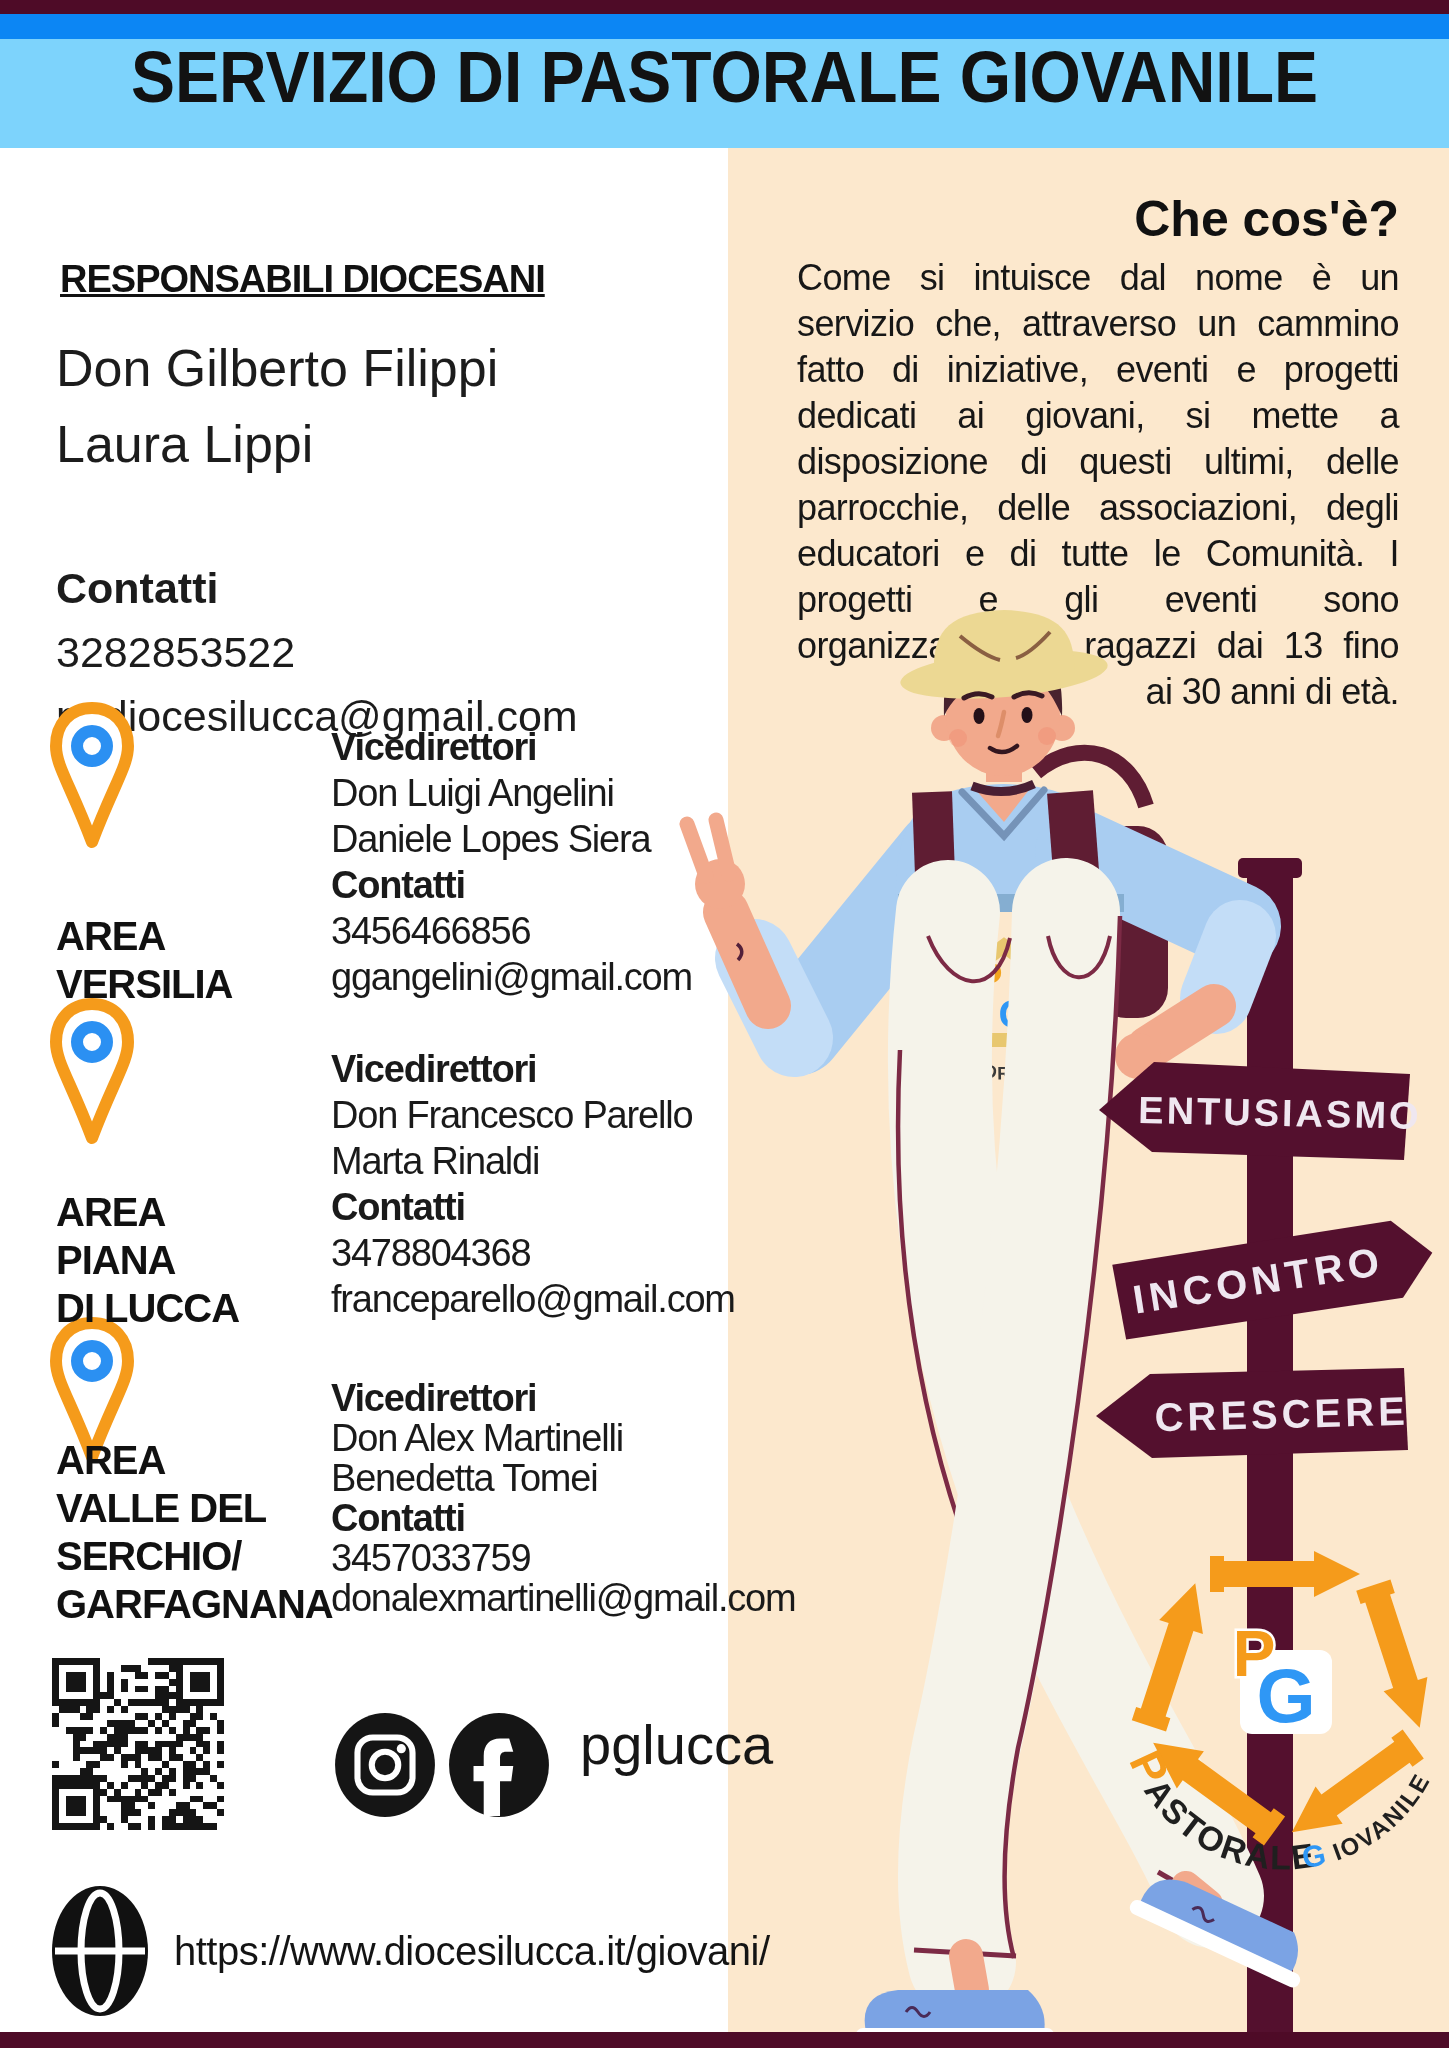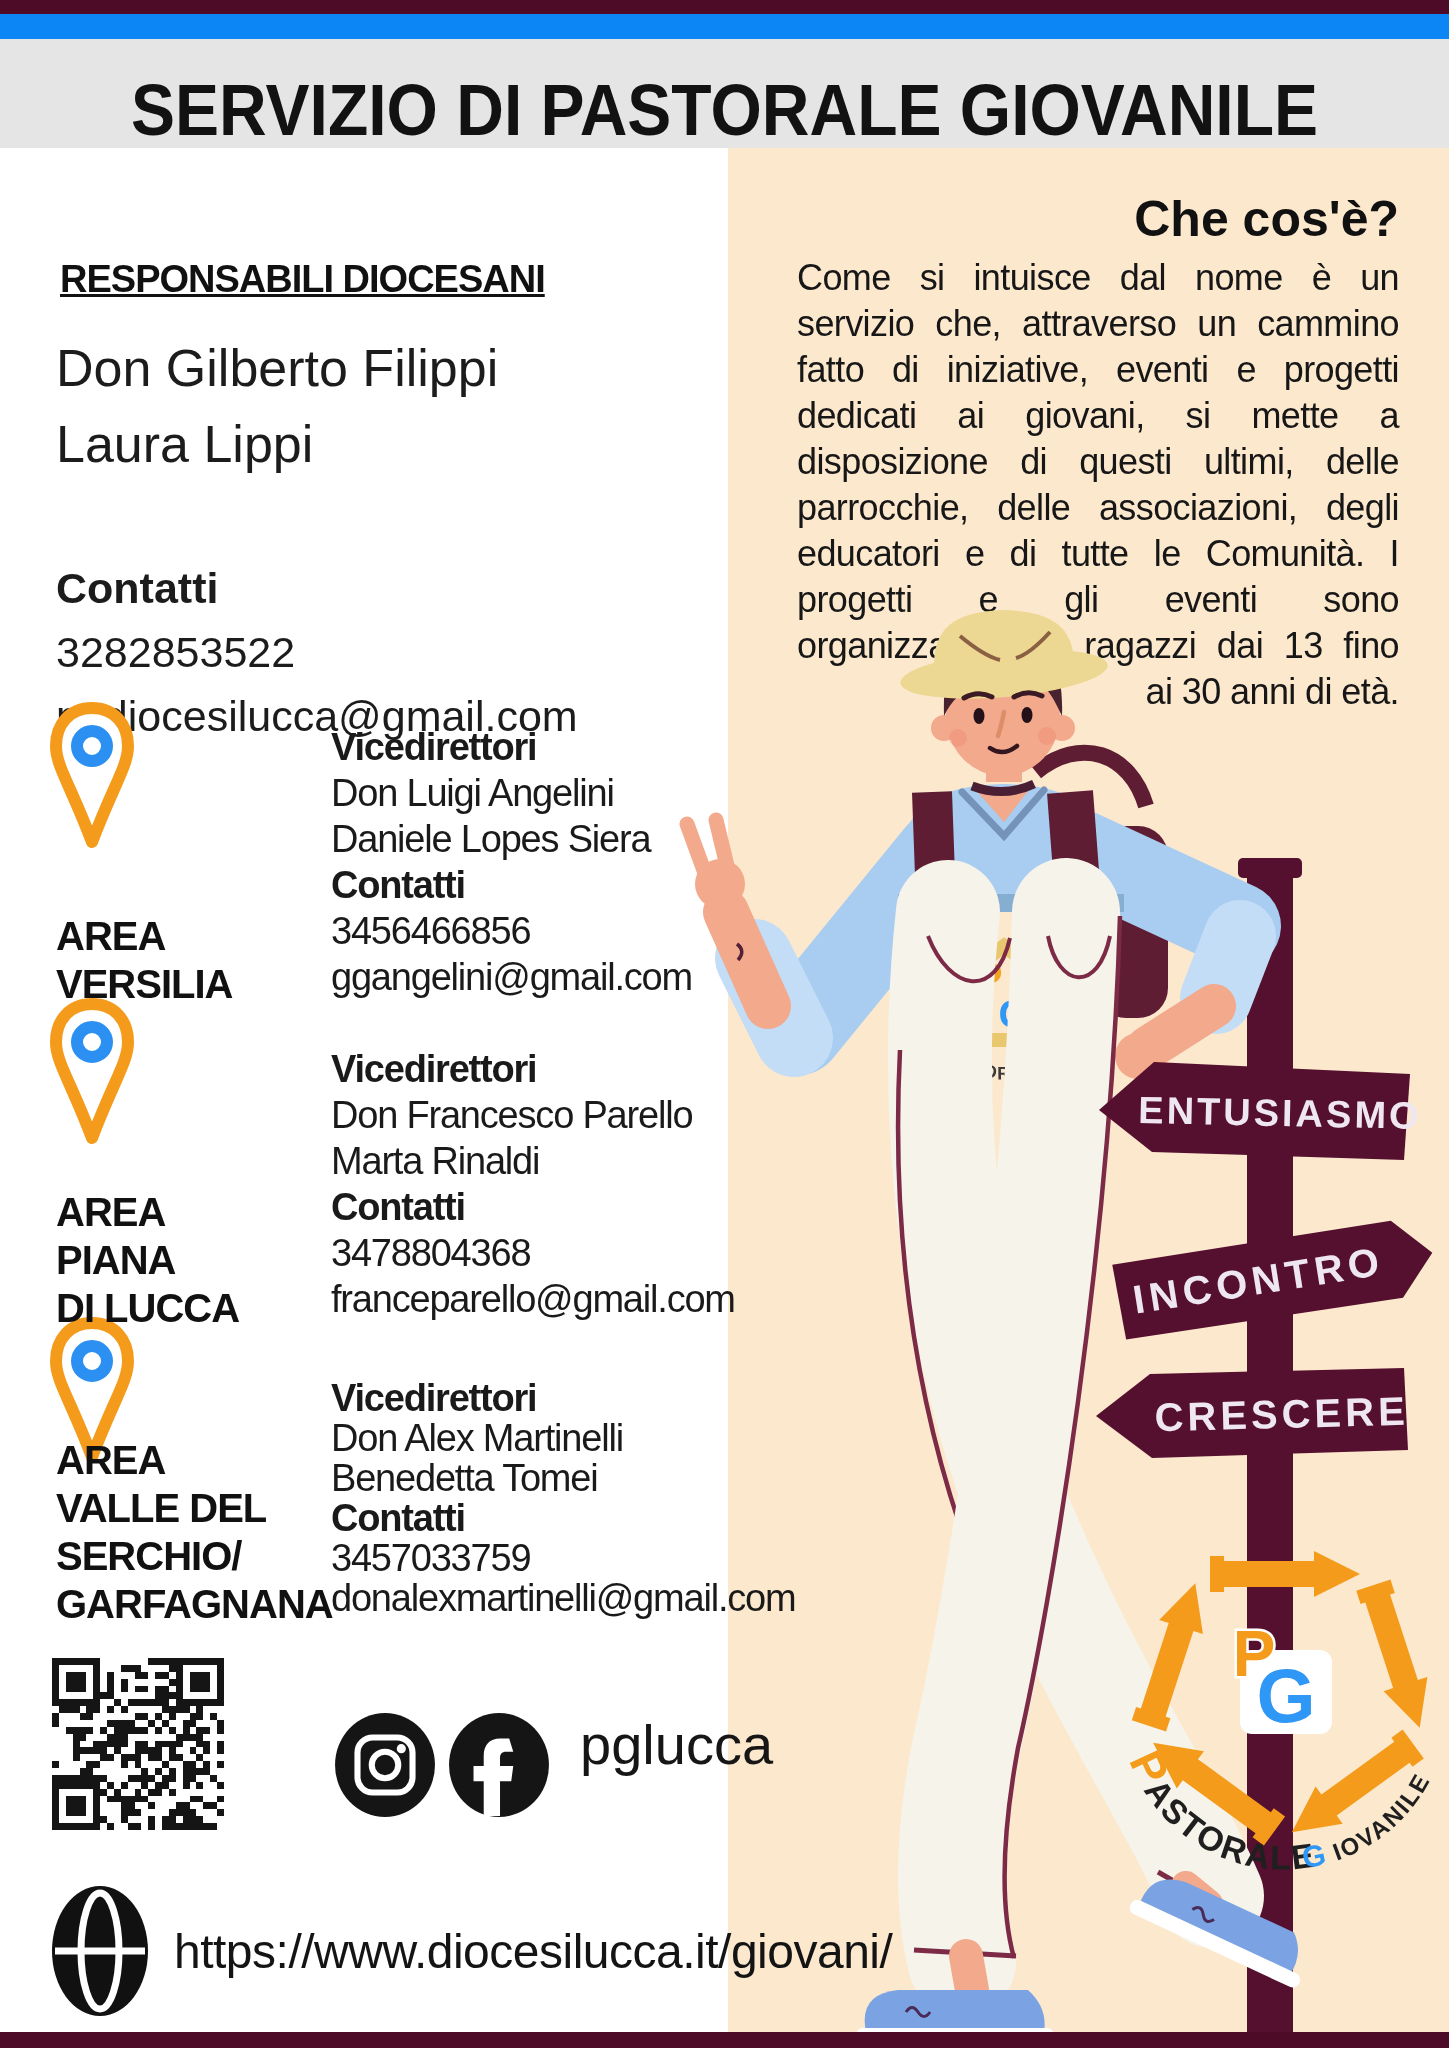--- a/index.html
+++ b/index.html
@@ -2,22 +2,22 @@
 <html><head>
 <meta charset="utf-8">
 <style>
   html,body{margin:0;padding:0;background:#ffffff;}
   .poster{position:relative;width:1449px;height:2048px;background:#ffffff;overflow:hidden;
           font-family:"Liberation Sans",sans-serif;color:#111;}
 
   
   .bar-top-maroon{position:absolute;left:0;top:0;width:100%;height:14px;background:#4e0b27;z-index:6;}
   .bar-top-blue{position:absolute;left:0;top:14px;width:100%;height:25px;background:#0c86f4;z-index:6;}
-  .header-band{position:absolute;left:0;top:39px;width:100%;height:109px;background:#e5e5e5;
-               display:flex;align-items:flex-end;justify-content:center;z-index:6;}
+  .header-band{position:absolute;left:0;top:39px;width:100%;height:109px;background:#7dd3fc;
+               display:flex;align-items:flex-start;justify-content:center;z-index:6;}
   .header-title{font-size:66px;font-weight:800;letter-spacing:0px;color:#121212;transform:scaleY(1.1);white-space:nowrap;}
   .bar-bottom-maroon{position:absolute;left:0;top:2032px;width:100%;height:16px;background:#4e0b27;z-index:6;}
 
   
   .col-right{position:absolute;left:728px;top:148px;width:721px;height:1884px;background:#fce8cd;z-index:0;}
 
   
   .resp-heading{position:absolute;left:60px;top:258px;font-size:38px;font-weight:800;letter-spacing:-1px;z-index:1;text-decoration:underline;}
   .resp-names{position:absolute;left:56px;top:330px;font-size:52px;line-height:76px;color:#1c1c1c;z-index:1;}
   .resp-contacts{position:absolute;left:56px;top:556px;font-size:43px;line-height:64px;color:#1c1c1c;z-index:1;}
@@ -40,21 +40,21 @@
 
   .qr{position:absolute;left:52px;top:1658px;width:172px;height:172px;z-index:1;}
   .qr svg{width:100%;height:100%;fill:#151515;shape-rendering:crispEdges;}
 
   .social-row{position:absolute;left:334px;top:1712px;height:108px;display:flex;z-index:1;}
   .social-icon{width:102px;height:106px;margin-right:12px;}
   .social-handle{font-size:56px;color:#161616;margin-left:18px;letter-spacing:0px;}
 
   .site-row{position:absolute;left:50px;top:1884px;display:flex;align-items:center;z-index:1;}
   .globe{width:100px;height:134px;}
-  .site-url{font-size:48px;color:#141414;margin-left:24px;letter-spacing:-0.5px;}
+  .site-url{font-size:40px;color:#141414;margin-left:24px;letter-spacing:-0.5px;}
 
   
   .intro-heading{position:absolute;right:50px;top:190px;font-size:50px;font-weight:800;color:#111;z-index:1;}
   .intro-paragraph{position:absolute;left:797px;top:255px;width:602px;font-size:36px;line-height:46px;
                    letter-spacing:-0.6px;color:#171717;z-index:1;}
   .pline{text-align:justify;text-align-last:justify;white-space:normal;}
   .pline-last{text-align-last:right;}
 
   
   .illustration{position:absolute;left:0;top:0;width:1449px;height:2048px;z-index:2;pointer-events:none;}

